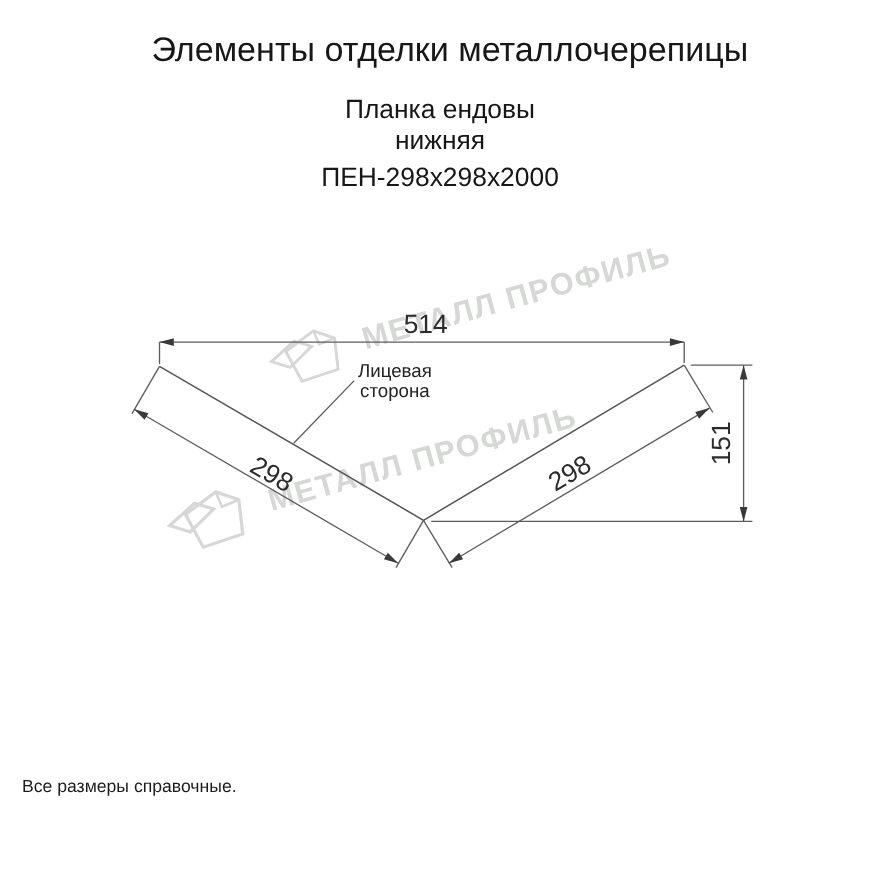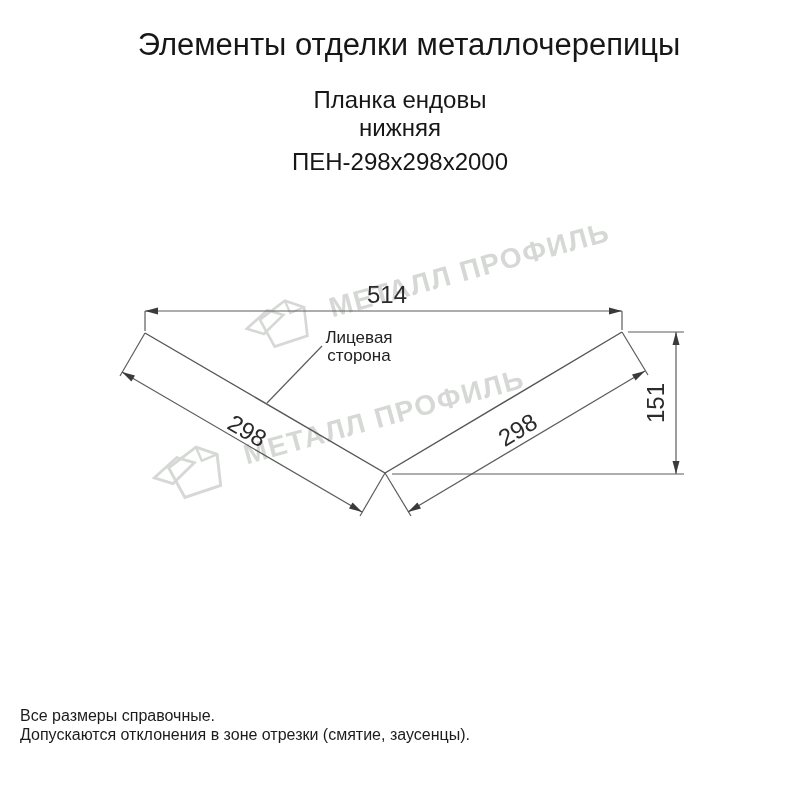--- a/index.html
+++ b/index.html
@@ -104,16 +104,15 @@
 
     <g>
       <line class="dline" x1="322" y1="346" x2="267" y2="403"></line>
       <text class="lbltxt" x="359" y="343" text-anchor="middle">Лицевая</text>
       <text class="lbltxt" x="359" y="361" text-anchor="middle">сторона</text>
     </g>
   </svg>
 
   <div class="footer">
     <div>Все размеры справочные.</div>
-    <div>Допускаются отклонения в зоне отрезки (смятие, заусенцы).</div>
   </div>
 
 </div>
 
 </body></html>

